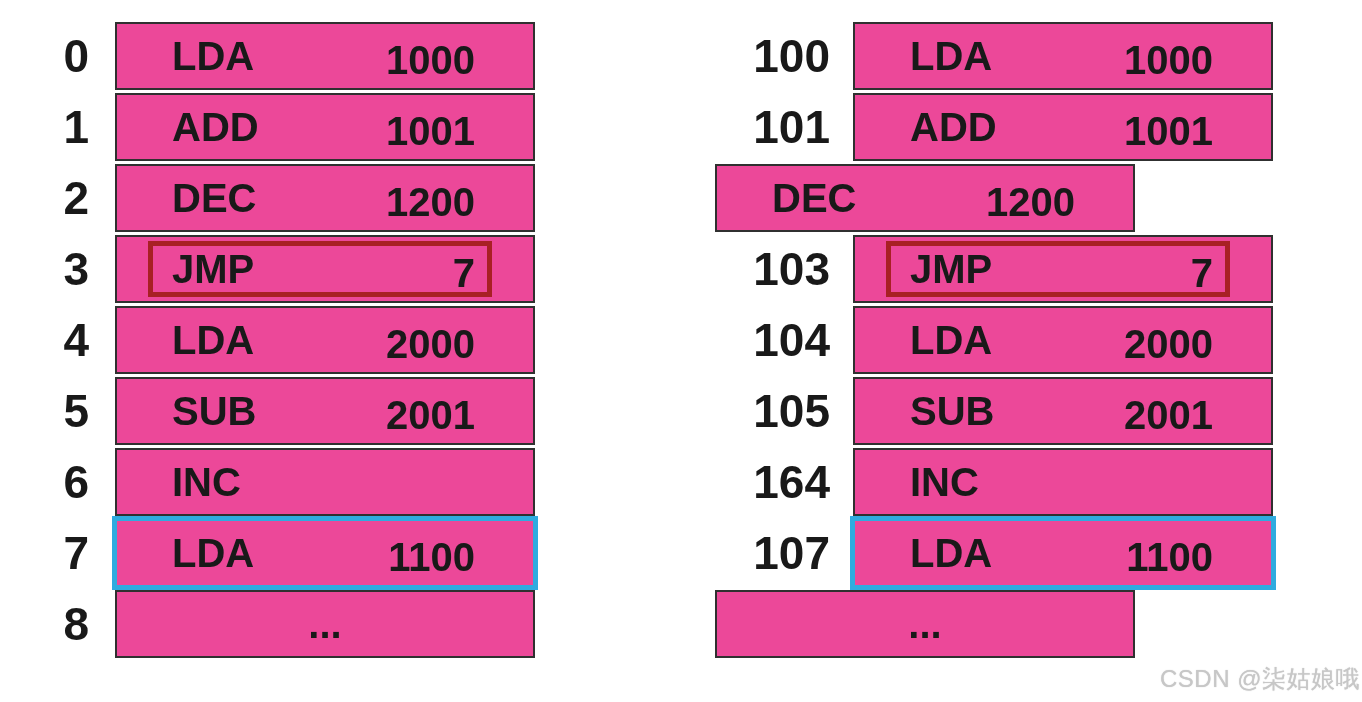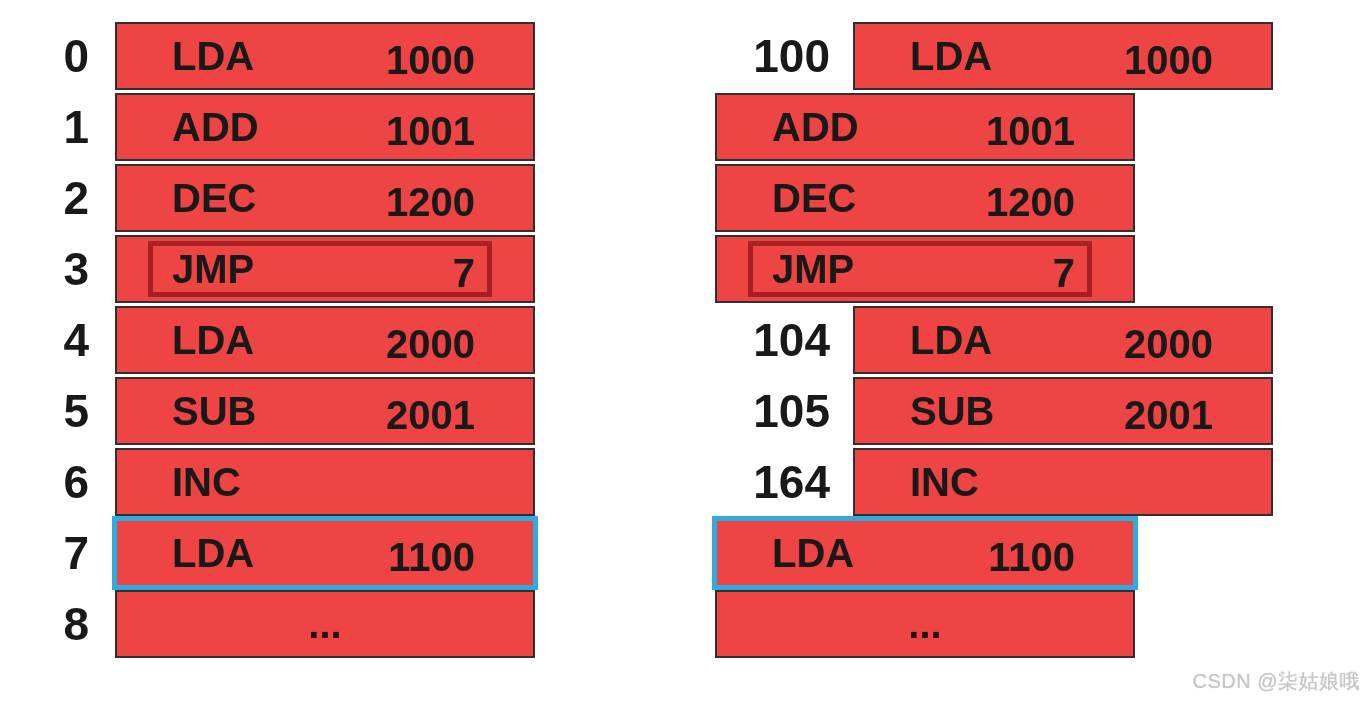--- a/index.html
+++ b/index.html
@@ -37,21 +37,21 @@
     font-size:46px;
     font-weight:700;
     line-height:1;
   }
   .group.left  .addr{width:67px;  padding-right:26px;}
   .group.right .addr{width:138px; padding-right:23px;}
   .cell{
     position:relative;
     width:420px;
     border:2px solid var(--border);
-    background:#ef4444;
+    background:#ec4899;
     display:flex;
     align-items:center;
     justify-content:space-between;
     padding:0 58px 0 55px;
     font-size:40px;
     font-weight:700;
     line-height:1;
   }
   .cell.ellipsis{justify-content:center; padding:0;}
   .opcode{white-space:nowrap;}
@@ -62,21 +62,21 @@
     border:5px solid var(--red);
   }
   .hl.blue{
     left:-5px; right:-5px; top:-5px; bottom:-5px;
     border:5px solid var(--blue);
   }
   .watermark{
     position:absolute;
     right:2px;
     bottom:7px;
-    font-size:20px;
+    font-size:24px;
     font-weight:400;
     letter-spacing:.5px;
     color:var(--wm);
     text-shadow:0 0 1px rgba(130,130,130,.45);
   }
 </style>
 </head>
 <body>
 
 <div class="canvas">
@@ -158,34 +158,36 @@
   <section class="group right">
   <div class="mem-row">
     <div class="addr">100</div>
     <div class="cell">
       <span class="opcode">LDA</span>
       <span class="operand">1000</span>
     </div>
   </div>
 
   <div class="mem-row">
+    <div class="addr">101</div>
     <div class="cell">
       <span class="opcode">ADD</span>
       <span class="operand">1001</span>
     </div>
   </div>
 
   <div class="mem-row">
     <div class="cell">
       <span class="opcode">DEC</span>
       <span class="operand">1200</span>
     </div>
   </div>
 
   <div class="mem-row">
+    <div class="addr">103</div>
     <div class="cell">
       <span class="opcode">JMP</span>
       <span class="operand">7</span>
     <div class="hl red"></div>
         </div>
   </div>
 
   <div class="mem-row">
     <div class="addr">104</div>
     <div class="cell">
@@ -204,20 +206,21 @@
 
   <div class="mem-row">
     <div class="addr">164</div>
     <div class="cell">
       <span class="opcode">INC</span>
       <span class="operand"></span>
     </div>
   </div>
 
   <div class="mem-row">
+    <div class="addr">107</div>
     <div class="cell">
       <span class="opcode">LDA</span>
       <span class="operand">1100</span>
     <div class="hl blue"></div>
         </div>
   </div>
 
   <div class="mem-row">
     <div class="cell ellipsis">
       <span class="opcode">...</span>

